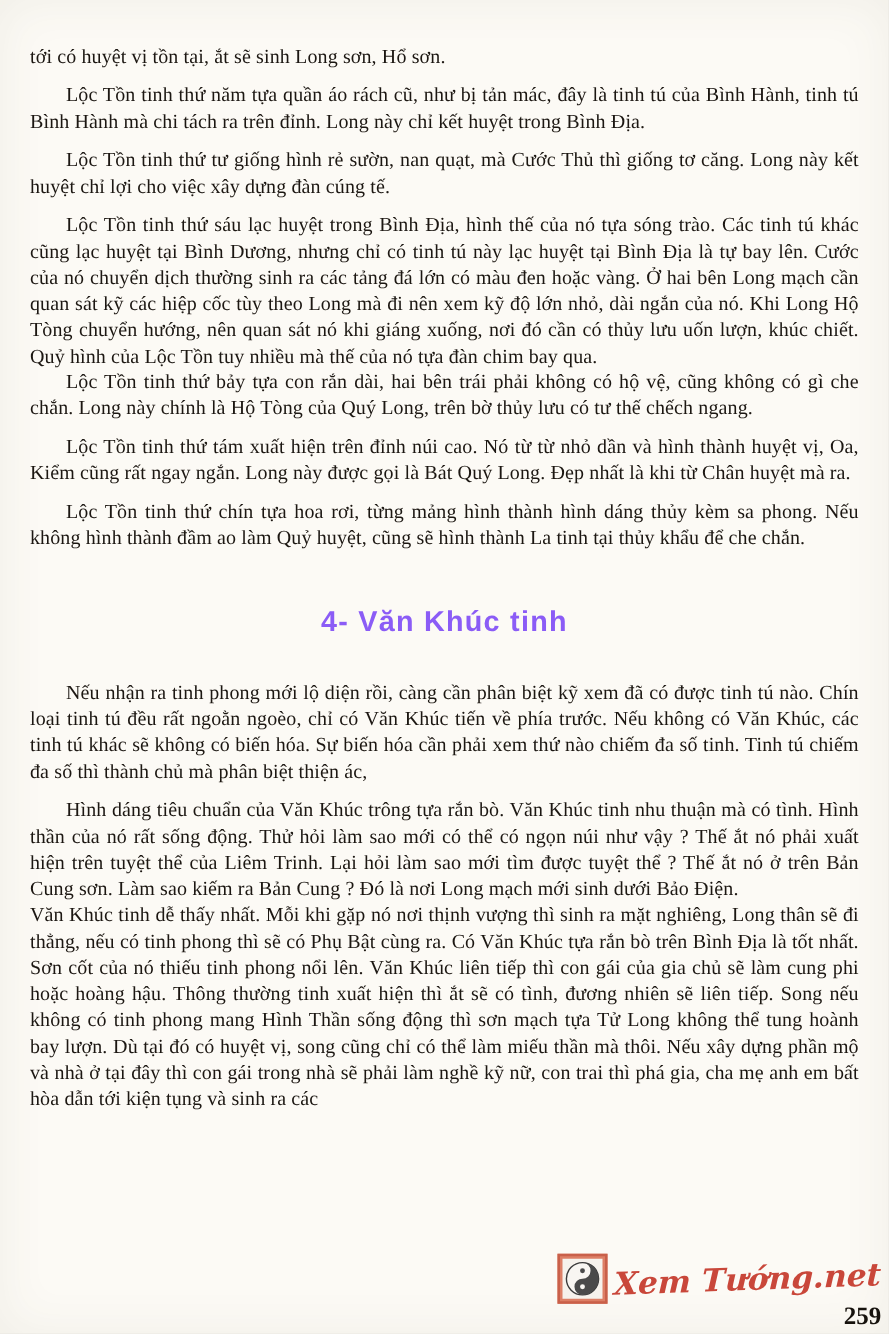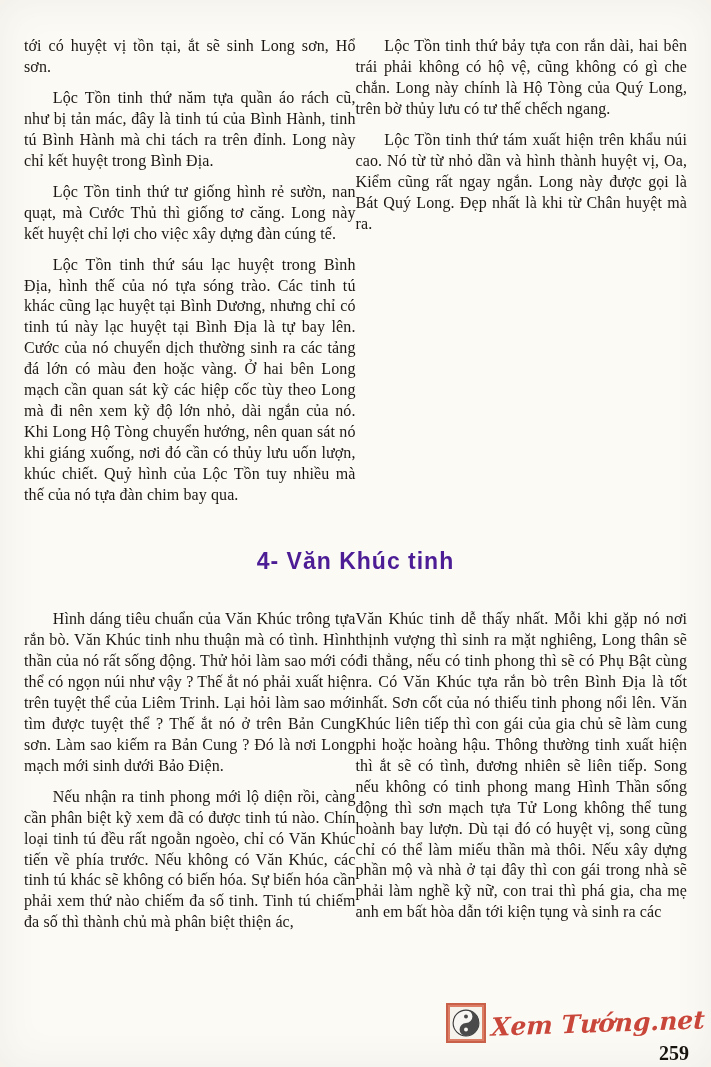--- a/index.html
+++ b/index.html
@@ -10,20 +10,21 @@
     margin: 0 auto;
     background: #fcfaf5;
     color: #1c1712;
     font-family: "Liberation Serif", serif;
     overflow: hidden;
     box-shadow: inset 0 0 40px rgba(90,80,60,0.07);
   }
   .columns {
     display: flex;
     padding: 0 24px;
+    flex-direction: column;
   }
   .columns.top { padding-top: 36px; }
   .col {
     flex: 1 1 0;
     min-width: 0;
     text-align: justify;
     font-size: 16px;
     line-height: 1.31;
     letter-spacing: 0.1px;
   }
@@ -32,21 +33,21 @@
     text-indent: 1.8em;
   }
   .col p.no-indent { text-indent: 0; }
   .col p:last-child { margin-bottom: 0; }
   .section-heading {
     text-align: center;
     font-family: "Liberation Sans", sans-serif;
     font-weight: bold;
     font-size: 23px;
     letter-spacing: 1px;
-    color: #4c1d95;
+    color: #8b5cf6;
     margin: 42px 0 34px 0;
   }
   .watermark {
     position: absolute;
     right: 6px;
     bottom: 24px;
     display: flex;
     align-items: center;
     gap: 5px;
   }
@@ -72,21 +73,21 @@
     font-family: "DejaVu Serif", serif;
     font-style: italic;
     font-weight: bold;
     font-size: 25px;
     color: #c9473a;
     transform: rotate(-2deg) skewX(-4deg);
     white-space: nowrap;
   }
   .page-number {
     position: absolute;
-    right: 22px;
+    right: 6px;
     bottom: 2px;
     font-size: 20px;
     font-weight: bold;
     color: #16120d;
     font-family: "Liberation Serif", serif;
   }
 </style>
 </head>
 <body>
 
@@ -94,30 +95,31 @@
 
   <div class="columns top">
     <div class="col">
       <p class="no-indent">tới có huyệt vị tồn tại, ắt sẽ sinh Long sơn, Hổ sơn.</p>
       <p>Lộc Tồn tinh thứ năm tựa quần áo rách cũ, như bị tản mác, đây là tinh tú của Bình Hành, tinh tú Bình Hành mà chi tách ra trên đỉnh. Long này chỉ kết huyệt trong Bình Địa.</p>
       <p>Lộc Tồn tinh thứ tư giống hình rẻ sườn, nan quạt, mà Cước Thủ thì giống tơ căng. Long này kết huyệt chỉ lợi cho việc xây dựng đàn cúng tế.</p>
       <p>Lộc Tồn tinh thứ sáu lạc huyệt trong Bình Địa, hình thế của nó tựa sóng trào. Các tinh tú khác cũng lạc huyệt tại Bình Dương, nhưng chỉ có tinh tú này lạc huyệt tại Bình Địa là tự bay lên. Cước của nó chuyển dịch thường sinh ra các tảng đá lớn có màu đen hoặc vàng. Ở hai bên Long mạch cần quan sát kỹ các hiệp cốc tùy theo Long mà đi nên xem kỹ độ lớn nhỏ, dài ngắn của nó. Khi Long Hộ Tòng chuyển hướng, nên quan sát nó khi giáng xuống, nơi đó cần có thủy lưu uốn lượn, khúc chiết. Quỷ hình của Lộc Tồn tuy nhiều mà thế của nó tựa đàn chim bay qua.</p>
     </div>
     <div class="col">
       <p>Lộc Tồn tinh thứ bảy tựa con rắn dài, hai bên trái phải không có hộ vệ, cũng không có gì che chắn. Long này chính là Hộ Tòng của Quý Long, trên bờ thủy lưu có tư thế chếch ngang.</p>
-      <p>Lộc Tồn tinh thứ tám xuất hiện trên khẩu núi cao. Nó từ từ nhỏ dần và hình thành huyệt vị, Oa, Kiểm cũng rất ngay ngắn. Long này được gọi là Bát Quý Long. Đẹp nhất là khi từ Chân huyệt mà ra.</p>
+      <p>Lộc Tồn tinh thứ tám xuất hiện trên đỉnh núi cao. Nó từ từ nhỏ dần và hình thành huyệt vị, Oa, Kiểm cũng rất ngay ngắn. Long này được gọi là Bát Quý Long. Đẹp nhất là khi từ Chân huyệt mà ra.</p>
+      <p>Lộc Tồn tinh thứ chín tựa hoa rơi, từng mảng hình thành hình dáng thủy kèm sa phong. Nếu không hình thành đầm ao làm Quỷ huyệt, cũng sẽ hình thành La tinh tại thủy khẩu để che chắn.</p>
     </div>
   </div>
 
   <h2 class="section-heading">4- Văn Khúc tinh</h2>
 
   <div class="columns bottom">
     <div class="col">
+      <p>Nếu nhận ra tinh phong mới lộ diện rồi, càng cần phân biệt kỹ xem đã có được tinh tú nào. Chín loại tinh tú đều rất ngoằn ngoèo, chỉ có Văn Khúc tiến về phía trước. Nếu không có Văn Khúc, các tinh tú khác sẽ không có biến hóa. Sự biến hóa cần phải xem thứ nào chiếm đa số tinh. Tinh tú chiếm đa số thì thành chủ mà phân biệt thiện ác,</p>
       <p>Hình dáng tiêu chuẩn của Văn Khúc trông tựa rắn bò. Văn Khúc tinh nhu thuận mà có tình. Hình thần của nó rất sống động. Thử hỏi làm sao mới có thể có ngọn núi như vậy ? Thế ắt nó phải xuất hiện trên tuyệt thể của Liêm Trinh. Lại hỏi làm sao mới tìm được tuyệt thể ? Thế ắt nó ở trên Bản Cung sơn. Làm sao kiếm ra Bản Cung ? Đó là nơi Long mạch mới sinh dưới Bảo Điện.</p>
-      <p>Nếu nhận ra tinh phong mới lộ diện rồi, càng cần phân biệt kỹ xem đã có được tinh tú nào. Chín loại tinh tú đều rất ngoằn ngoèo, chỉ có Văn Khúc tiến về phía trước. Nếu không có Văn Khúc, các tinh tú khác sẽ không có biến hóa. Sự biến hóa cần phải xem thứ nào chiếm đa số tinh. Tinh tú chiếm đa số thì thành chủ mà phân biệt thiện ác,</p>
     </div>
     <div class="col">
       <p class="no-indent">Văn Khúc tinh dễ thấy nhất. Mỗi khi gặp nó nơi thịnh vượng thì sinh ra mặt nghiêng, Long thân sẽ đi thẳng, nếu có tinh phong thì sẽ có Phụ Bật cùng ra. Có Văn Khúc tựa rắn bò trên Bình Địa là tốt nhất. Sơn cốt của nó thiếu tinh phong nổi lên. Văn Khúc liên tiếp thì con gái của gia chủ sẽ làm cung phi hoặc hoàng hậu. Thông thường tinh xuất hiện thì ắt sẽ có tình, đương nhiên sẽ liên tiếp. Song nếu không có tinh phong mang Hình Thần sống động thì sơn mạch tựa Tử Long không thể tung hoành bay lượn. Dù tại đó có huyệt vị, song cũng chỉ có thể làm miếu thần mà thôi. Nếu xây dựng phần mộ và nhà ở tại đây thì con gái trong nhà sẽ phải làm nghề kỹ nữ, con trai thì phá gia, cha mẹ anh em bất hòa dẫn tới kiện tụng và sinh ra các</p>
     </div>
   </div>
 
   <div class="watermark">
     <span class="logo-box">
       <span class="inner">
         <svg width="28" height="28" viewBox="0 0 100 100" aria-hidden="true">

